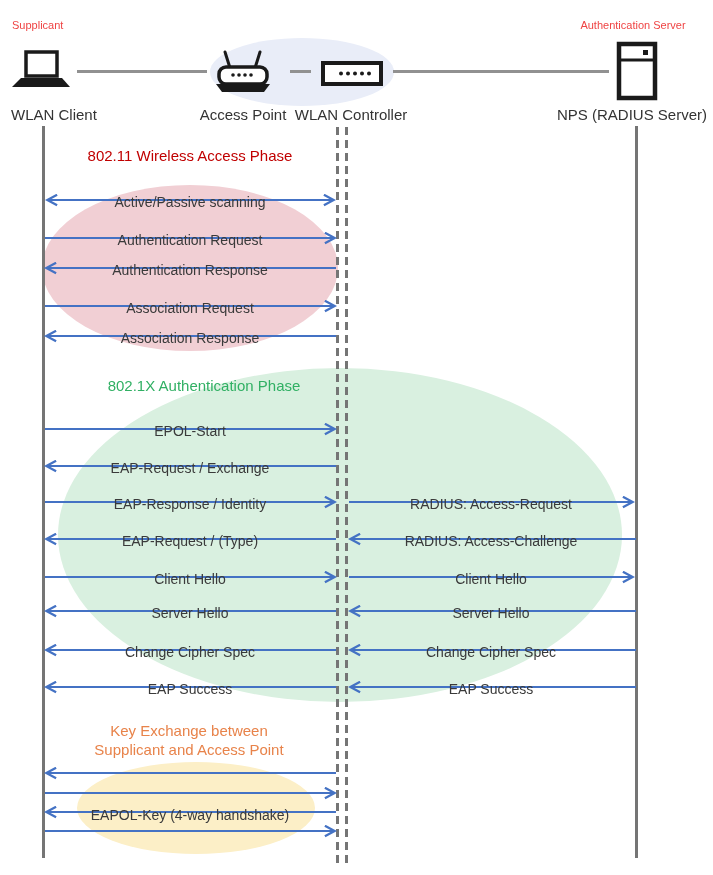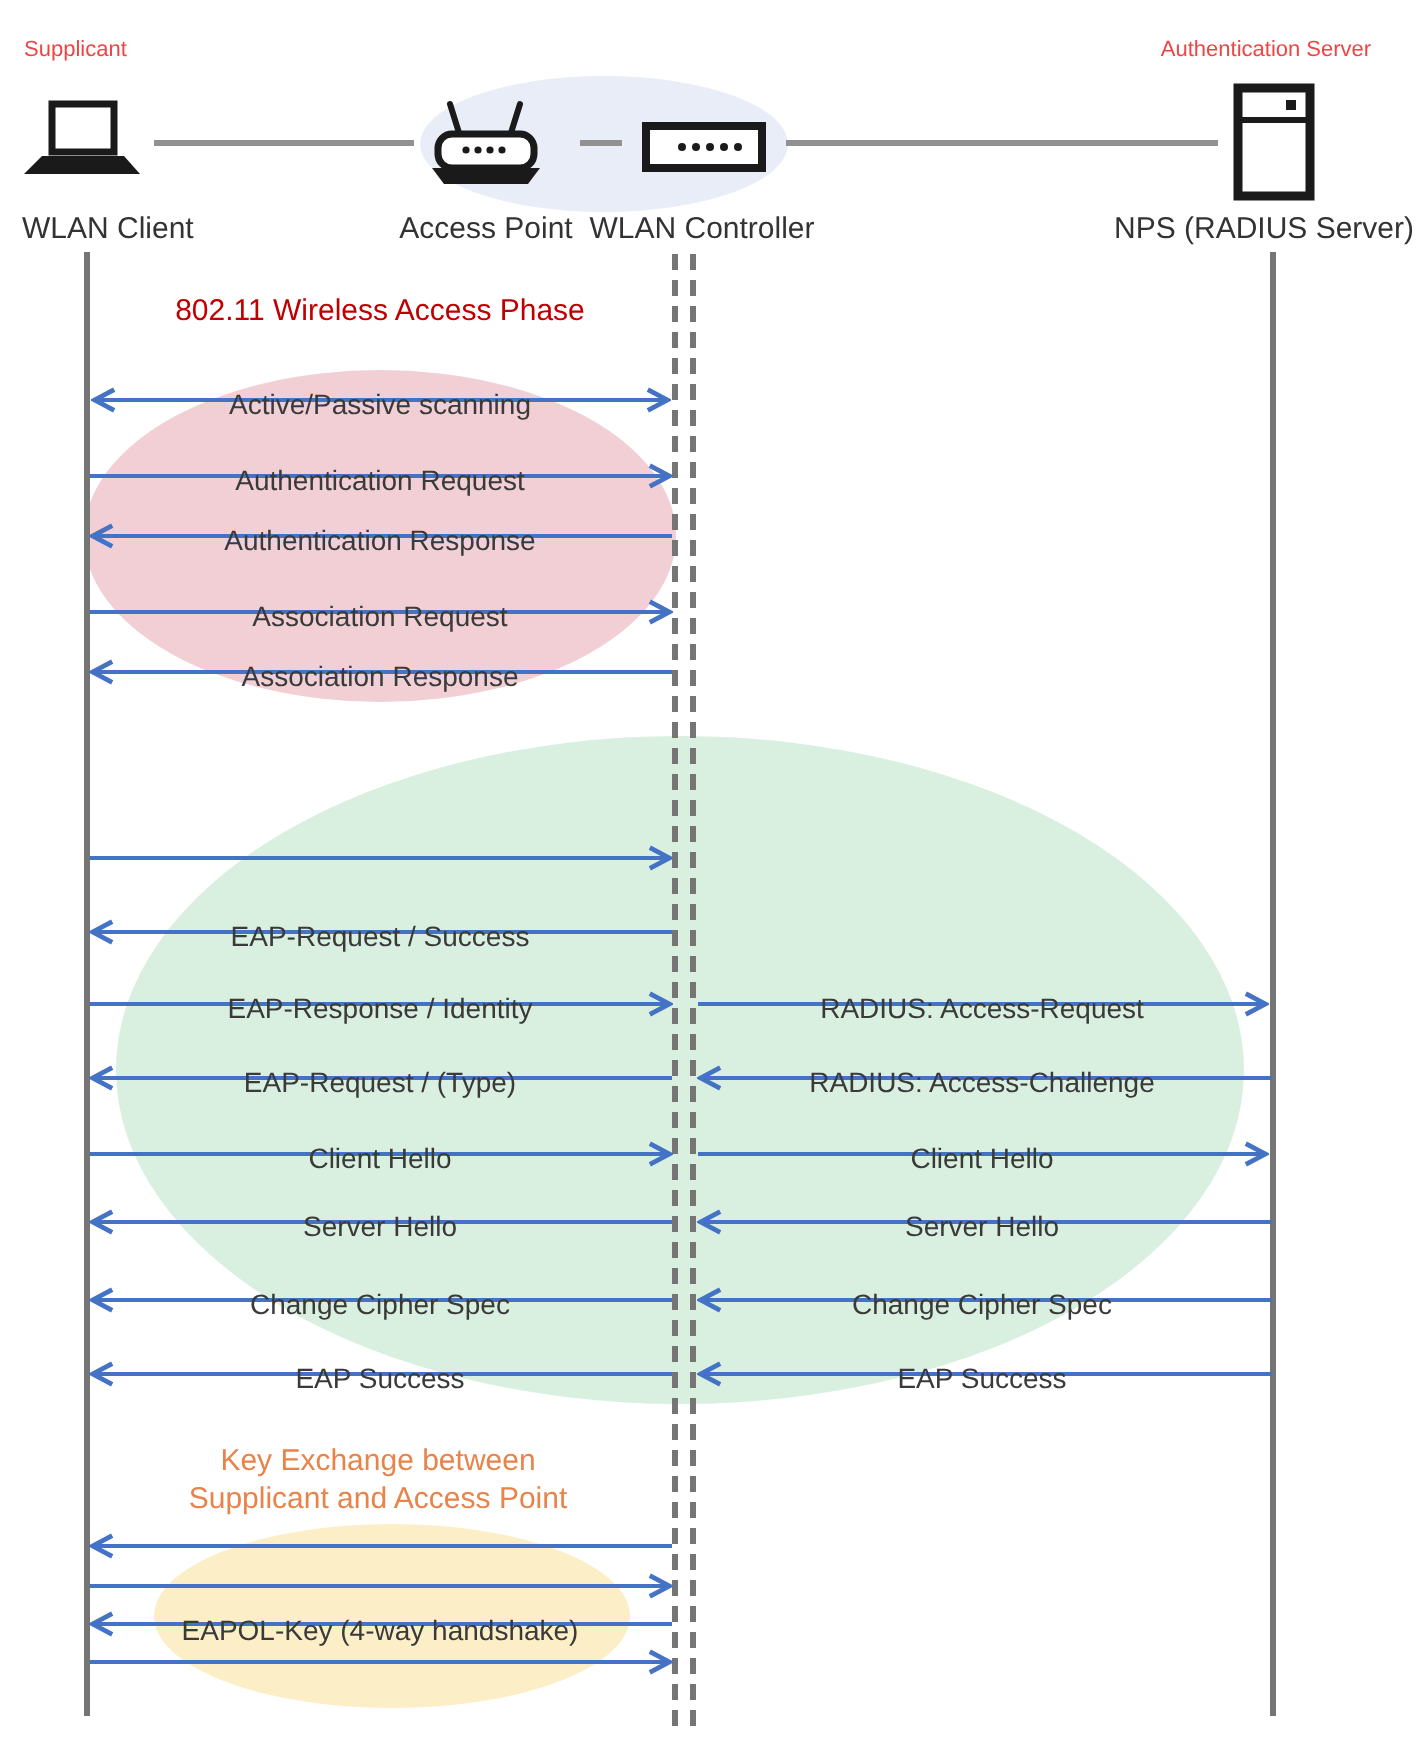--- a/index.html
+++ b/index.html
@@ -77,20 +77,21 @@
   <div class="node-label centered" style="left:143px; top:106px; width:200px;">Access Point</div>
   <div class="node-label centered" style="left:251px; top:106px; width:200px;">WLAN Controller</div>
   <div class="node-label centered" style="left:482px; top:106px; width:300px;">NPS (RADIUS Server)</div>
 
   <div class="lifeline" style="left:42px; top:126px; height:732px;"></div>
   <div class="dashline" style="left:336px; top:127px; height:736px;"></div>
   <div class="dashline" style="left:345px; top:127px; height:736px;"></div>
   <div class="lifeline" style="left:635px; top:126px; height:732px;"></div>
 
   <div class="phase-title phase1-title" style="left:40px; top:146px;">802.11 Wireless Access Phase</div>
+  <div class="phase-title phase2-title" style="left:54px; top:376px;">802.1X Authentication Phase</div>
   <div class="phase-title phase3-title" style="left:39px; top:721px;">
     <div>Key Exchange between</div>
     <div>Supplicant and Access Point</div>
   </div>
 
   <svg class="overlay" width="713" height="875" viewBox="0 0 713 875">
     <defs>
       <marker id="ah" viewBox="0 0 10 10" refX="8" refY="5" markerWidth="13" markerHeight="13" markerUnits="userSpaceOnUse" orient="auto-start-reverse">
         <path d="M1 1 L8.5 5 L1 9" stroke-width="1.8"></path>
       </marker>
@@ -118,21 +119,22 @@
     <line class="arrow" x1="636" y1="611" x2="351" y2="611" marker-end="url(#ah)"></line>
     <line class="arrow" x1="636" y1="650" x2="351" y2="650" marker-end="url(#ah)"></line>
     <line class="arrow" x1="636" y1="687" x2="351" y2="687" marker-end="url(#ah)"></line>
   </svg>
 
   <div class="msg-label" style="left:40px; top:182px;">Active/Passive scanning</div>
   <div class="msg-label" style="left:40px; top:220px;">Authentication Request</div>
   <div class="msg-label" style="left:40px; top:250px;">Authentication Response</div>
   <div class="msg-label" style="left:40px; top:288px;">Association Request</div>
   <div class="msg-label" style="left:40px; top:318px;">Association Response</div>
-  <div class="msg-label" style="left:40px; top:448px;">EAP-Request / Success</div>
+  <div class="msg-label" style="left:40px; top:411px;">EPOL-Start</div>
+  <div class="msg-label" style="left:40px; top:448px;">EAP-Request / Exchange</div>
   <div class="msg-label" style="left:40px; top:484px;">EAP-Response / Identity</div>
   <div class="msg-label" style="left:40px; top:521px;">EAP-Request / (Type)</div>
   <div class="msg-label" style="left:40px; top:559px;">Client Hello</div>
   <div class="msg-label" style="left:40px; top:593px;">Server Hello</div>
   <div class="msg-label" style="left:40px; top:632px;">Change Cipher Spec</div>
   <div class="msg-label" style="left:40px; top:669px;">EAP Success</div>
   <div class="msg-label" style="left:40px; top:795px;">EAPOL-Key (4-way handshake)</div>
 
   <div class="msg-label" style="left:341px; top:484px;text-align:center;">RADIUS: Access-Request</div>
   <div class="msg-label" style="left:341px; top:521px;">RADIUS: Access-Challenge</div>

